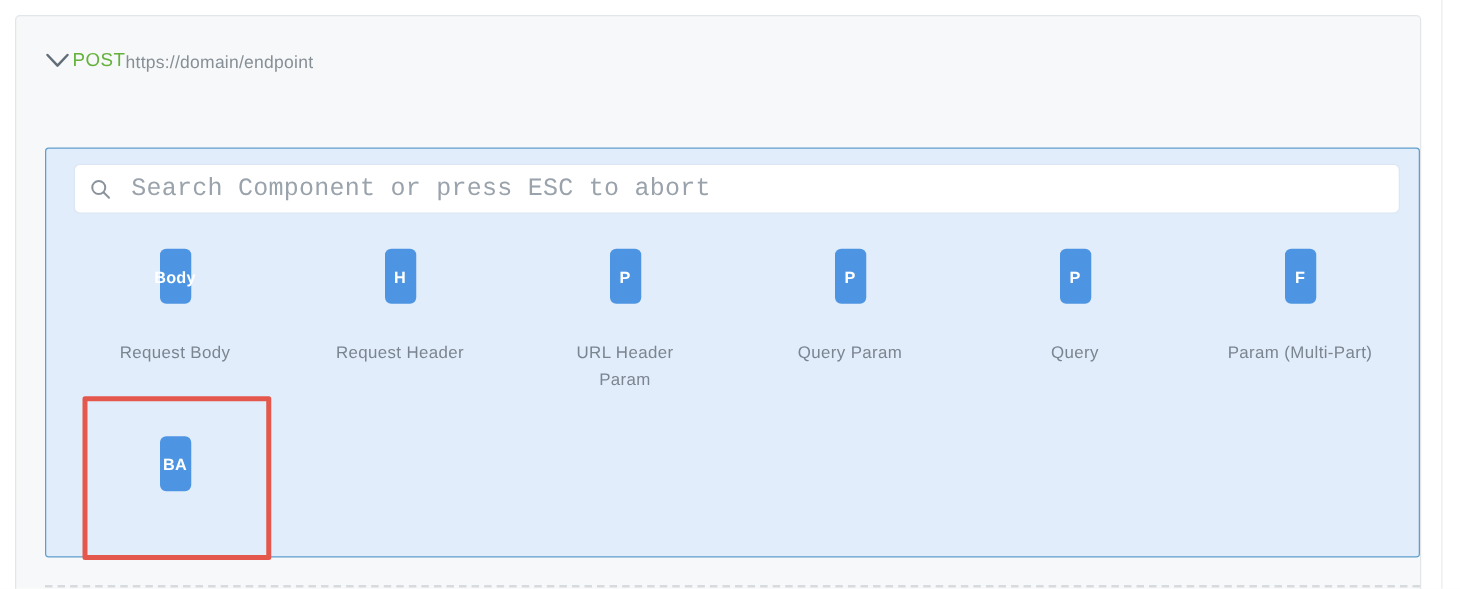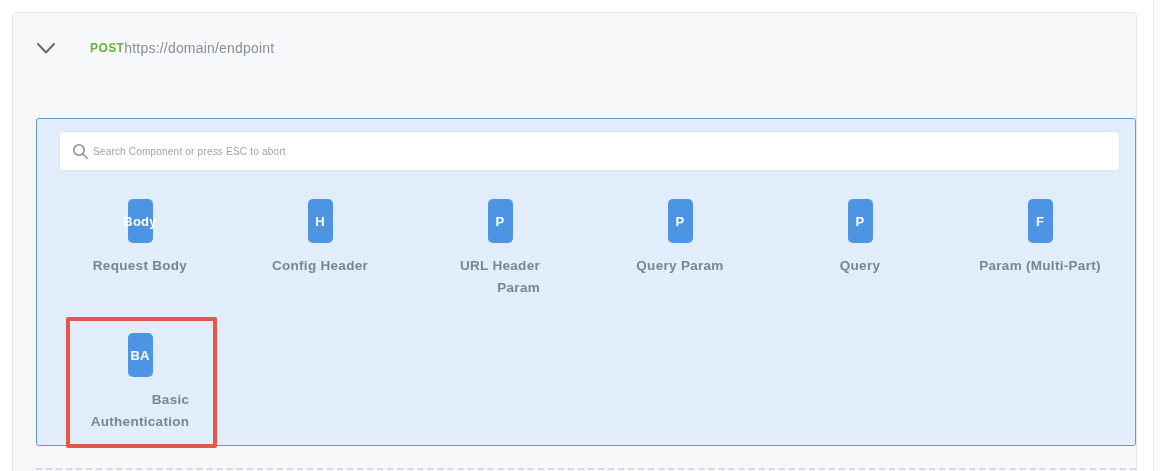--- a/index.html
+++ b/index.html
@@ -8,45 +8,45 @@
 
   .right-divider { position:absolute; left:1153px; top:0; width:1px; height:471px;
     background:#eaebed; }
 
   .card { position:absolute; left:12px; top:12px; width:1125px; height:468px;
     background:#f7f8f9; border:1px solid #e3e6e8; border-radius:4px; }
 
   .card-header { display:flex; align-items:center; padding:27px 0 0 23px; }
   .chevron-btn { width:22px; height:16px; display:flex; align-items:center;
     cursor:pointer; background:none; border:none; }
-  .method { margin-left:32px; font-size:12px; font-weight:bold; letter-spacing:0.4px; }
+  .method { margin-left:0; font-size:15px; font-weight:normal; letter-spacing:0.4px; }
   .url { font-size:14px; color:#878f96; letter-spacing:0.2px; }
 
   .panel { position:absolute; left:23px; top:105px; width:1100px; height:328px;
     background:#e2edfb; border:1px solid #5f9ecb; border-radius:3px; }
 
   .search-wrap { position:absolute; left:23px; top:13px; width:1059px; height:38px;
     background:#ffffff; border-radius:4px; display:flex; align-items:center;
     padding:0 12px; box-shadow:0 0 0 1px rgba(210,220,230,0.35); }
   .search-wrap svg { flex:0 0 auto; }
   .search-input { flex:1; border:none; outline:none; background:transparent;
-    font-family:Liberation Sans, sans-serif; font-size:10px; color:#3c444c;
-    margin-left:4px; letter-spacing:0.2px; }
+    font-family:Liberation Mono, monospace; font-size:20px; color:#3c444c;
+    margin-left:16px; letter-spacing:0.2px; }
   .search-input::placeholder { color:#9aa3ac; opacity:1; }
 
   .grid-row { display:flex; padding-left:13px; }
   .row1 { margin-top:80px; }   
   .row2 { margin-top:34px; }
   .cell { width:180px; display:flex; flex-direction:column; align-items:center;
     cursor:pointer; }
   .badge { width:25px; height:44px; background:#4d95e2; border-radius:5px;
     color:#ffffff; font-size:13px; font-weight:bold; display:flex;
     align-items:center; justify-content:center; letter-spacing:0.2px; }
-  .cell-label { margin-top:12px; font-size:13.5px; font-weight:bold; color:#7b8590;
-    text-align:right; line-height:22px; letter-spacing:0.3px; white-space:pre-line; }
+  .cell-label { margin-top:28px; font-size:13.5px; font-weight:normal; color:#7b8590;
+    text-align:center; line-height:22px; letter-spacing:0.3px; white-space:pre-line; }
 
   .row1 { position:relative; }
   .panel { z-index:1; }
   .highlight-rect { position:absolute; left:29px; top:198px; width:151px; height:131px;
     border:4px solid #e4574d; border-radius:2px; pointer-events:none; z-index:3; }
 
   .dropzone-dashed { position:absolute; left:23px; top:455px; width:1100px; height:0;
     border-top:2px dashed #d8dbde; }
 </style>
 </head>
@@ -76,21 +76,21 @@
       <input class="search-input" type="text" placeholder="Search Component or press ESC to abort" style="">
     </div>
 
     <div class="grid-row row1">
       <div class="cell">
         <div class="badge">Body</div>
         <div class="cell-label">Request Body</div>
       </div>
       <div class="cell">
         <div class="badge">H</div>
-        <div class="cell-label">Config Header</div>
+        <div class="cell-label">Request Header</div>
       </div>
       <div class="cell">
         <div class="badge">P</div>
         <div class="cell-label">URL Header
 Param</div>
       </div>
       <div class="cell">
         <div class="badge">P</div>
         <div class="cell-label">Query Param</div>
       </div>
@@ -100,22 +100,20 @@
       </div>
       <div class="cell">
         <div class="badge">F</div>
         <div class="cell-label">Param (Multi-Part)</div>
       </div>
     </div>
 
     <div class="grid-row row2">
       <div class="cell">
         <div class="badge">BA</div>
-        <div class="cell-label">Basic
-Authentication</div>
       </div>
     </div>
 
     <div class="highlight-rect"></div>
   </div>
 
   <div class="dropzone-dashed"></div>
 </div>
 
 </body></html>

